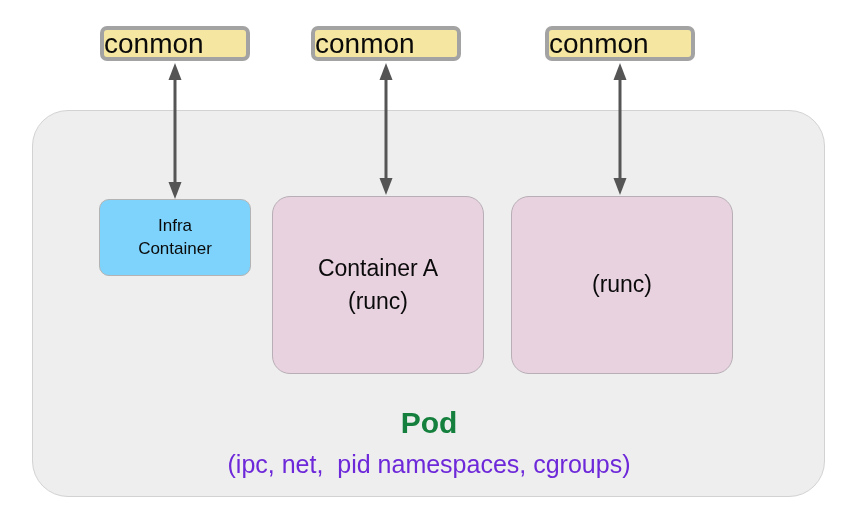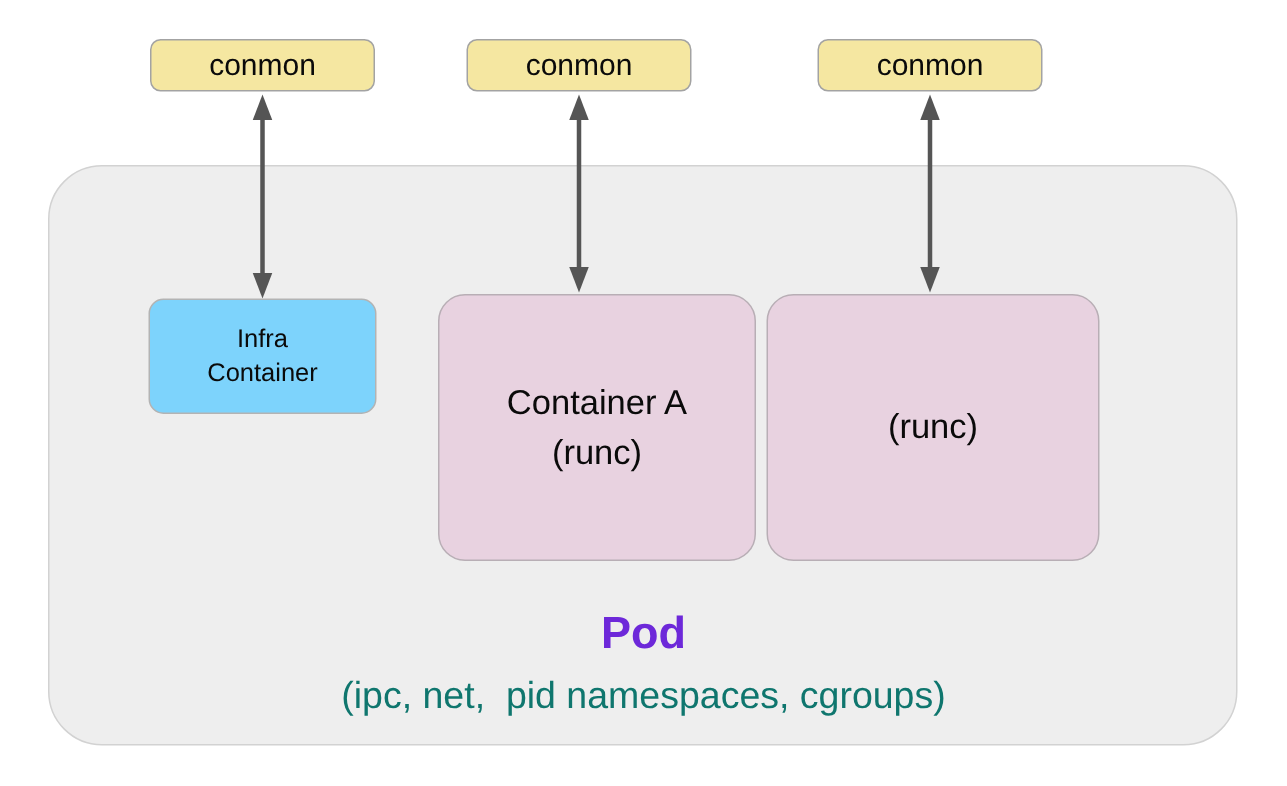--- a/index.html
+++ b/index.html
@@ -32,27 +32,27 @@
     box-sizing: border-box;
   }
 
   
   .conmon {
     position: absolute;
     top: 26px;
     width: 150px;
     height: 35px;
     background: #f5e7a1;
-    border: 1px solid #a3a3a3;
+    border: 4px solid #a3a3a3;
     border-radius: 7px;
     box-sizing: border-box;
     display: flex;
     align-items: center;
-    justify-content: center;
-    font-size: 20px;
+    justify-content: flex-start;
+    font-size: 28px;
     color: #0a0a0a;
     line-height: 1;
   }
   .conmon.c1 { left: 100px; }
   .conmon.c2 { left: 311px; }
   .conmon.c3 { left: 545px; }
 
   
   .infra {
     position: absolute;
@@ -83,21 +83,21 @@
     border-radius: 18px;
     box-sizing: border-box;
     display: flex;
     flex-direction: column;
     align-items: center;
     justify-content: center;
     font-size: 23px;
     color: #0a0a0a;
     line-height: 1.45;
   }
-  .runc.a { left: 272px; width: 212px; margin-left: 20px; }
+  .runc.a { left: 272px; width: 212px; }
   .runc.b { left: 511px; width: 222px; }
 
   
   .arrow {
     position: absolute;
     width: 22px;
   }
   .arrow svg { display: block; overflow: visible; }
   .arrow.a1 { left: 164px; top: 61px; height: 140px; }
   .arrow.a2 { left: 375px; top: 61px; height: 136px; }
@@ -105,31 +105,31 @@
 
   
   .pod-title {
     position: absolute;
     left: 0;
     right: 0;
     top: 408px;
     text-align: center;
     font-size: 30px;
     font-weight: bold;
-    color: #6d28d9;
+    color: #15803d;
     line-height: 1;
   }
   .pod-sub {
     position: absolute;
     left: 0;
     right: 0;
     top: 452px;
     text-align: center;
     font-size: 25px;
-    color: #0f766e;
+    color: #6d28d9;
     line-height: 1;
     white-space: pre;
   }
 </style>
 </head>
 <body>
 
 <div id="stage">
 
   <div class="pod"></div>

